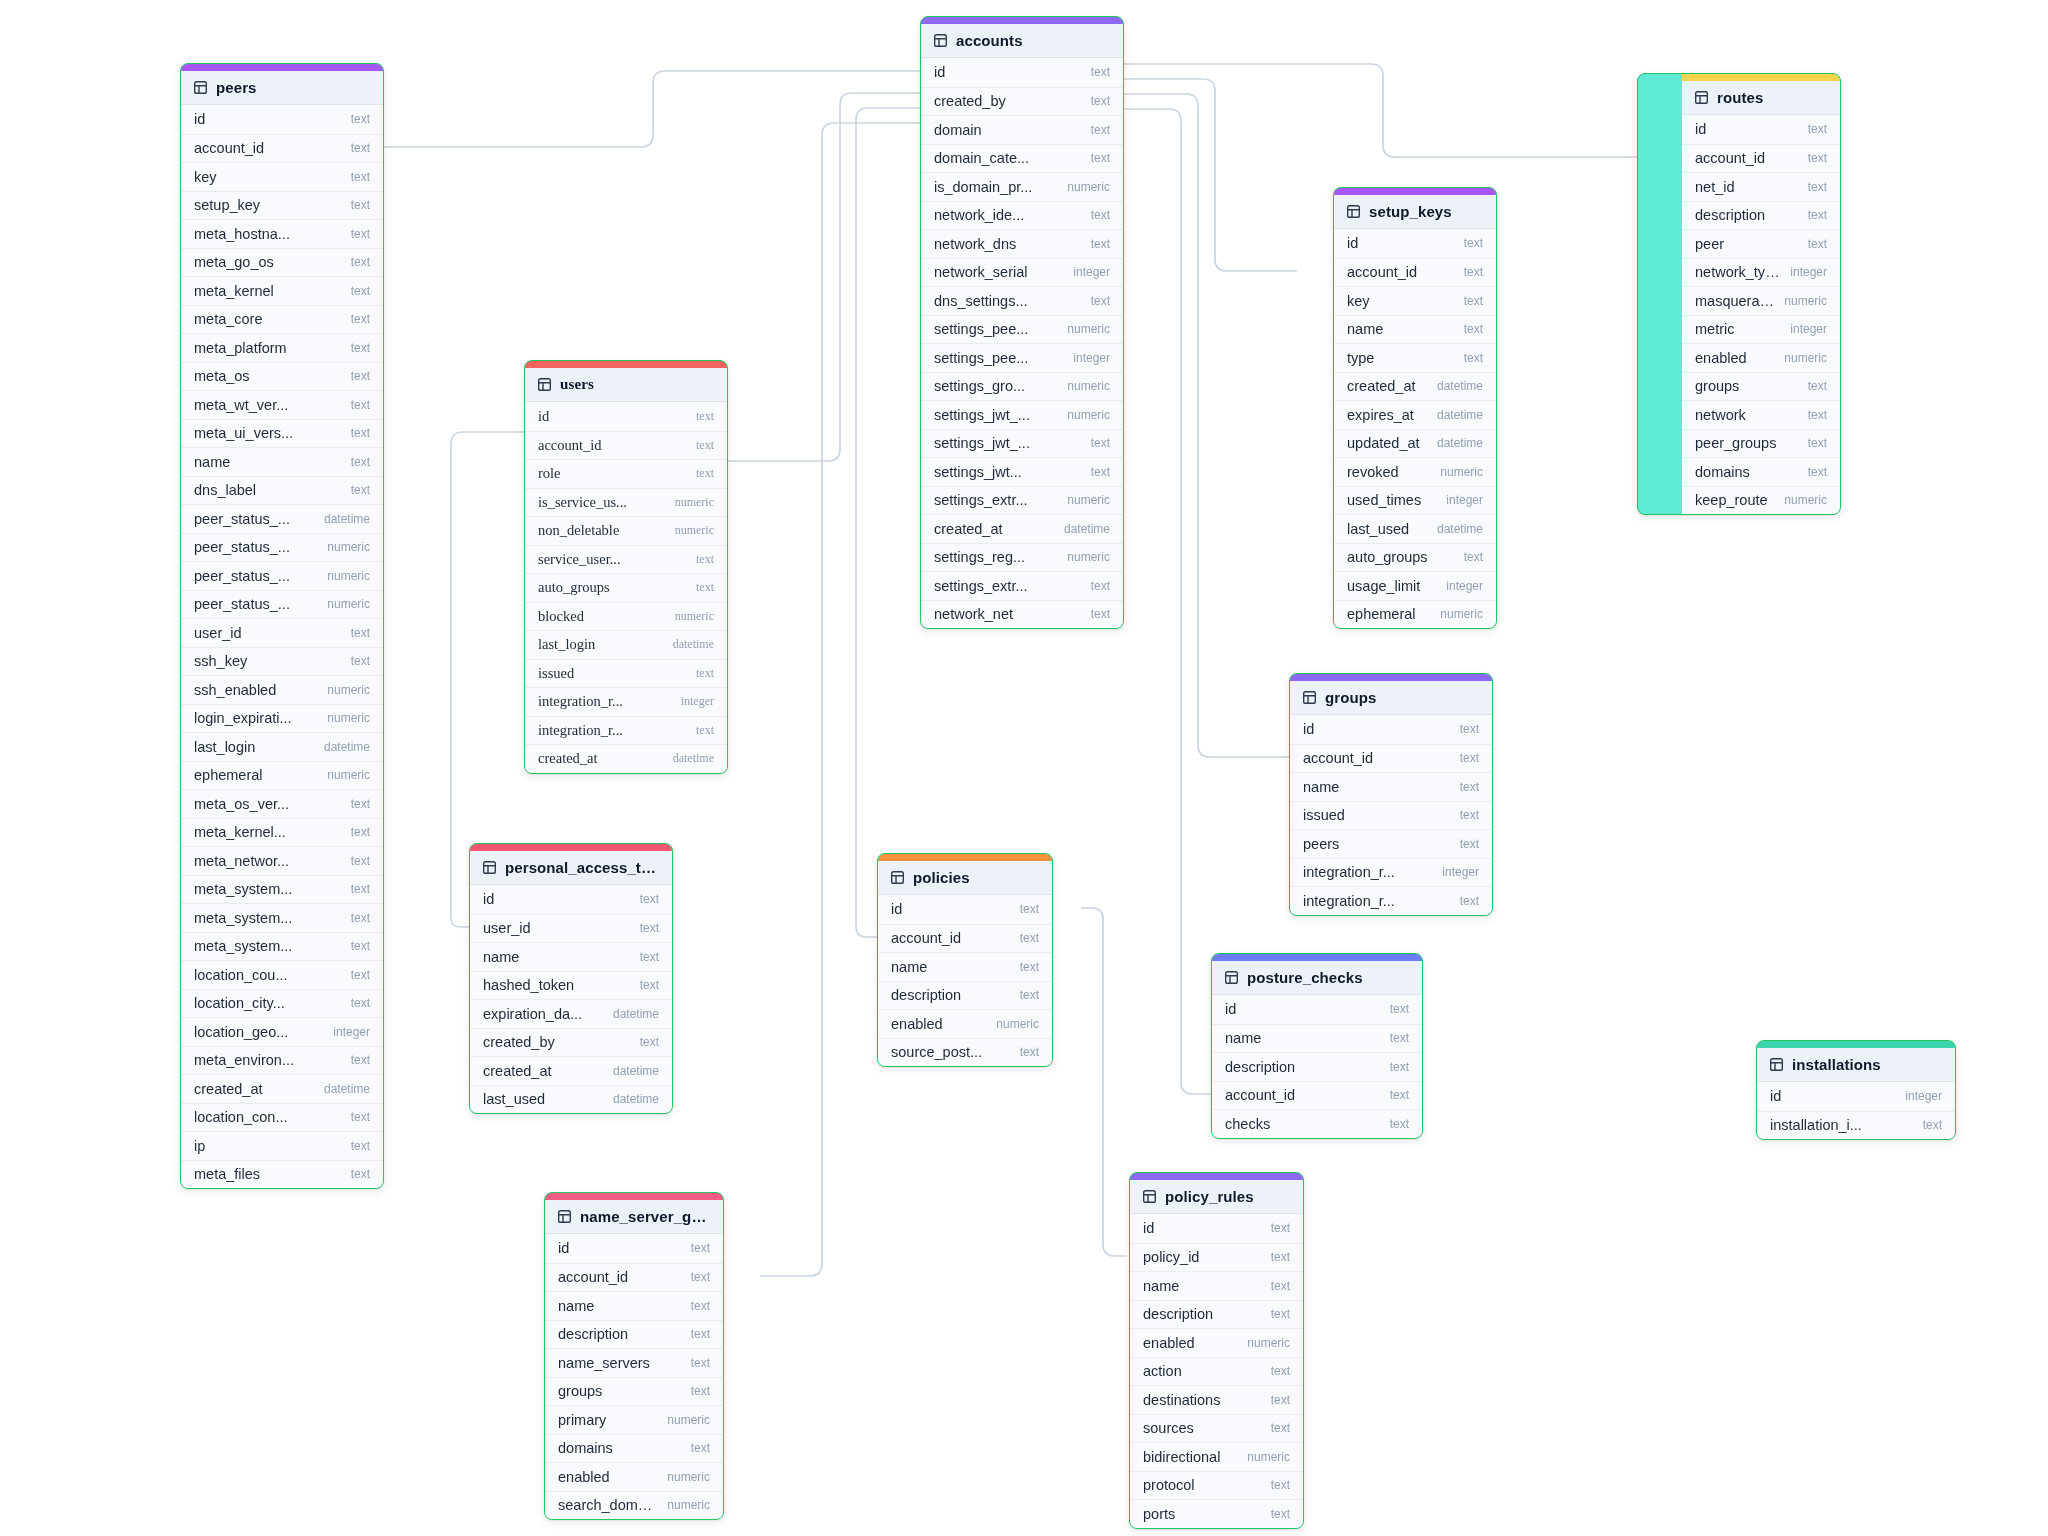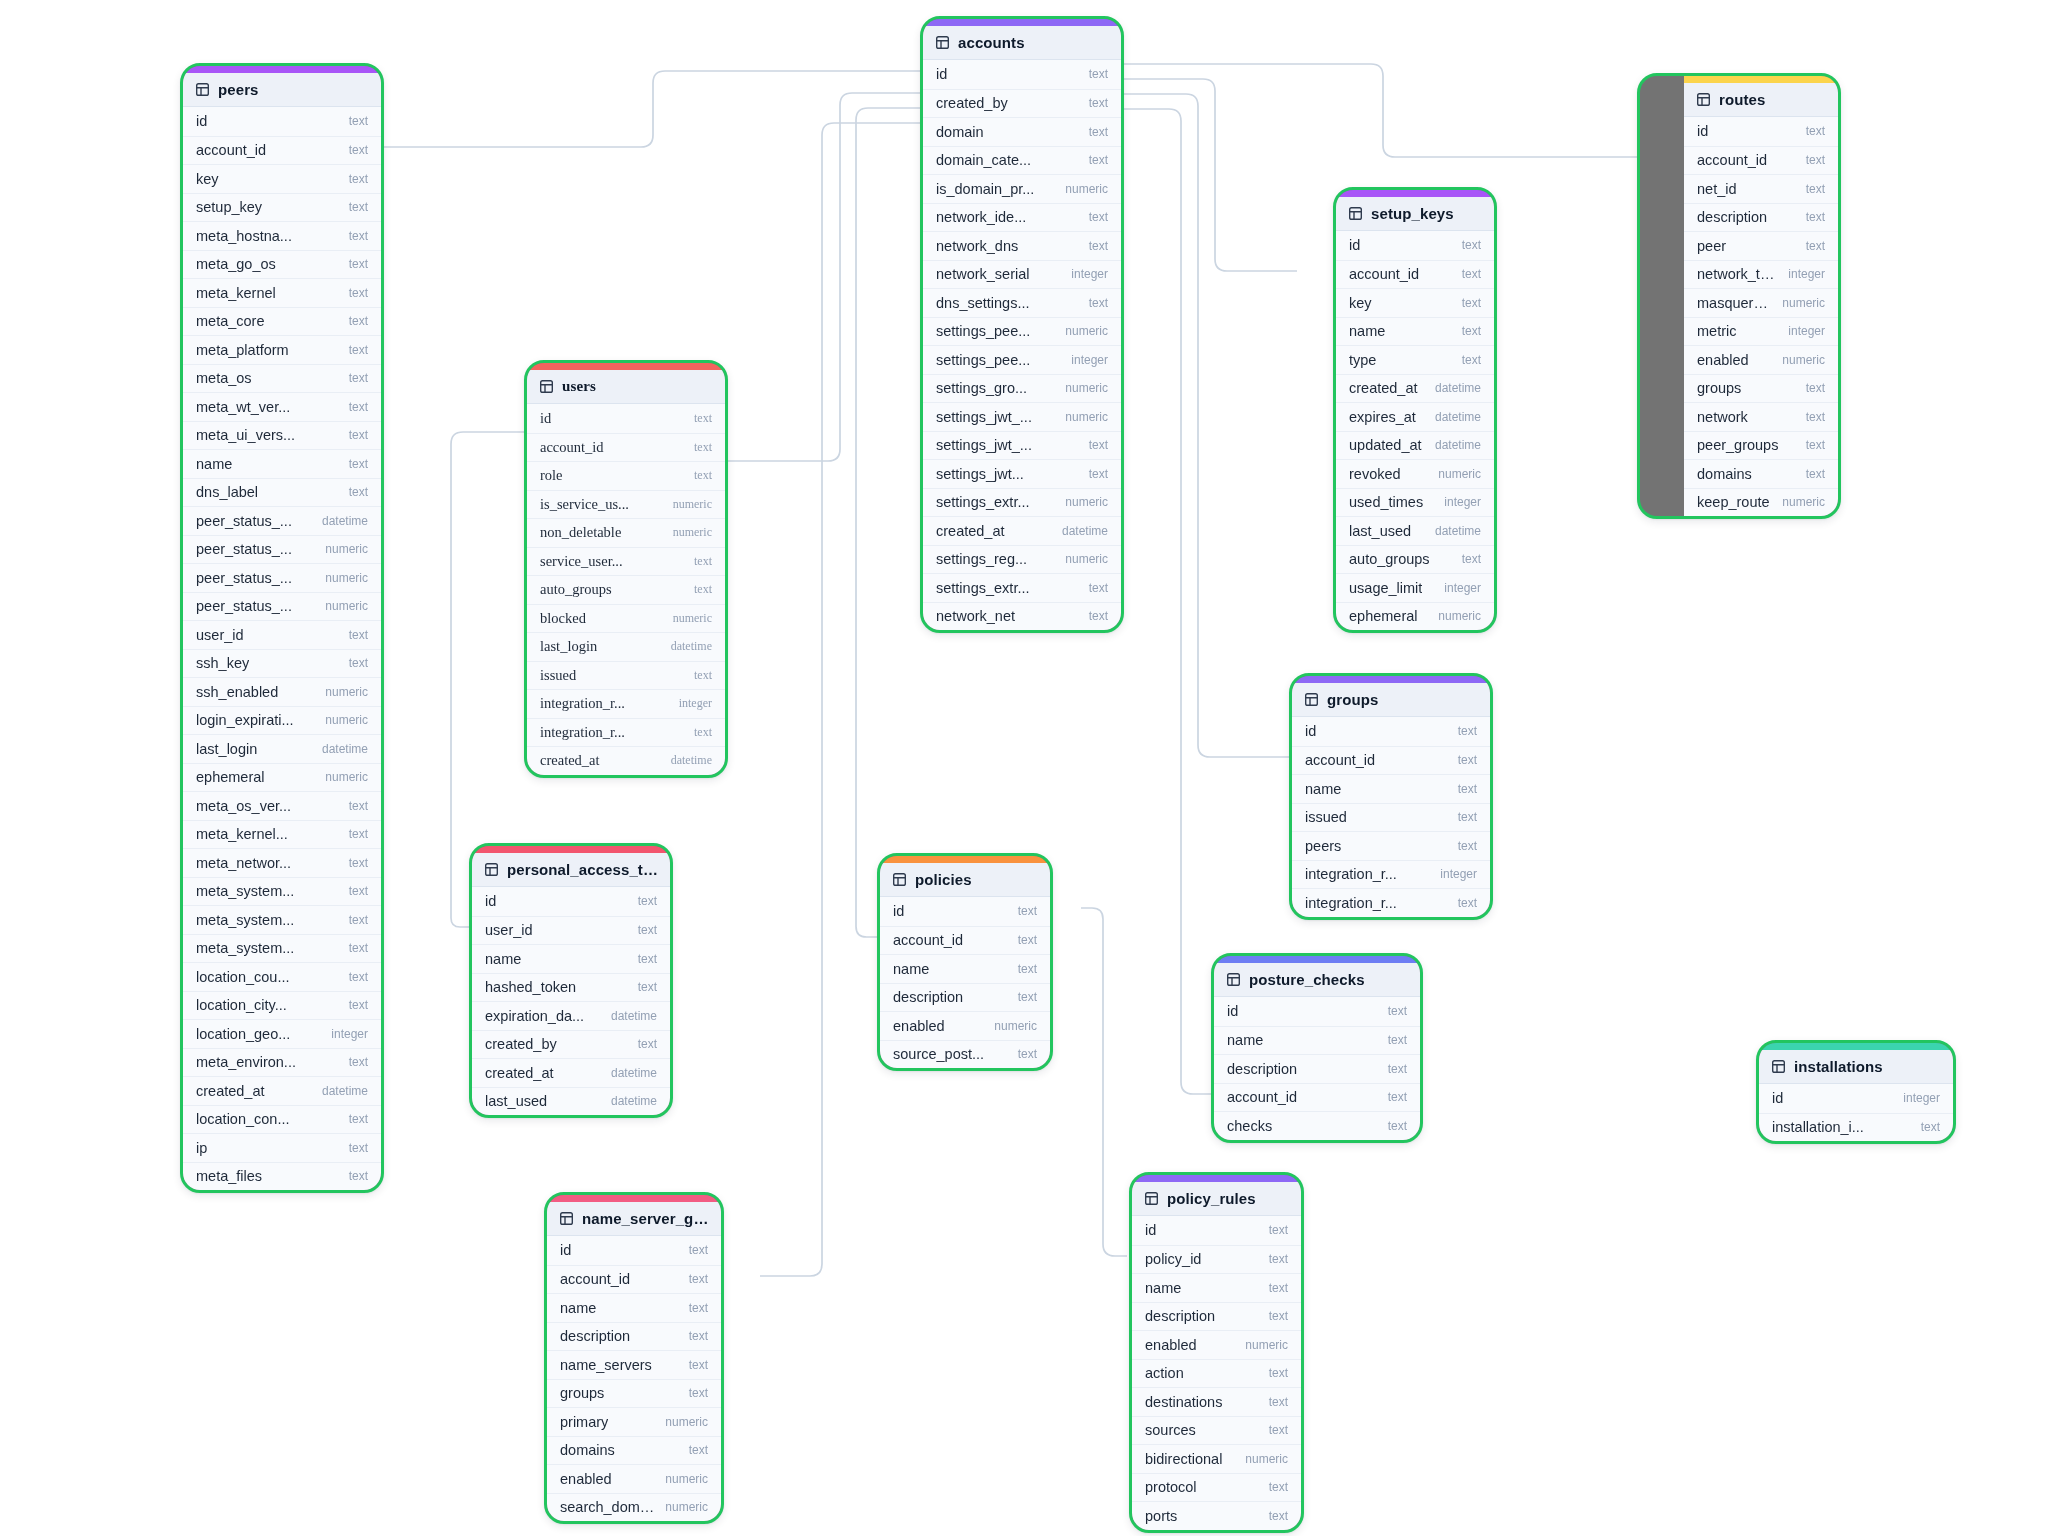--- a/index.html
+++ b/index.html
@@ -7,23 +7,23 @@
   body {
     background:#ffffff;
     font-family:"Liberation Sans", sans-serif;
     position:relative;
     overflow:hidden;
   }
   #canvas { position:absolute; inset:0; width:2048px; height:1536px; }
   #wires  { position:absolute; left:0; top:0; }
   .table-card {
     position:absolute;
-    background:#737373;
-    border:3px solid #22c55e;
-    border-radius:20px;
+    background:#5eead4;
+    border:1px solid #22c55e;
+    border-radius:8px;
     overflow:hidden;
     box-shadow:0 1px 2px rgba(16,24,40,.06), 0 3px 8px rgba(16,24,40,.09);
   }
   .accent { height:7px; }
   .thead {
     display:flex; align-items:center; gap:8px;
     height:34px; padding:0 12px;
     background:#edf1f8;
     border-bottom:1px solid #dce4ef;
   }

